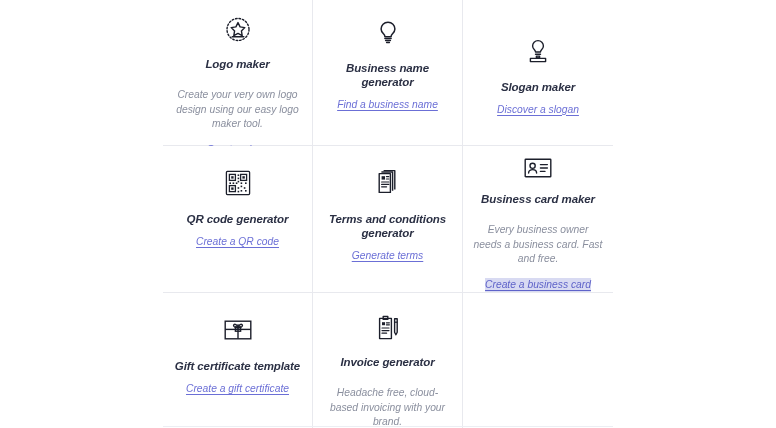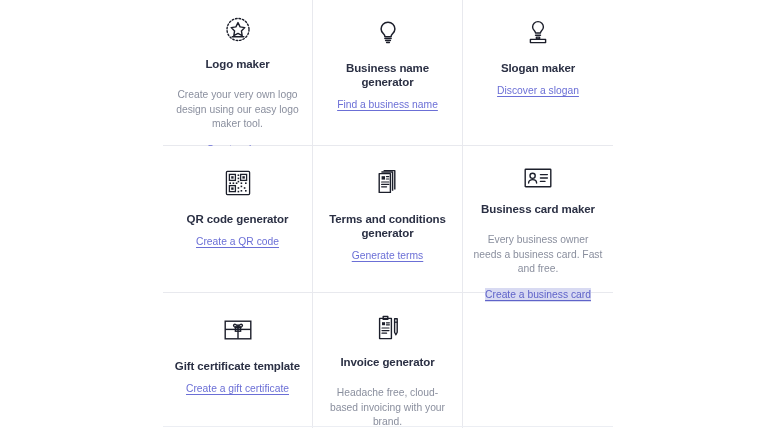--- a/index.html
+++ b/index.html
@@ -13,20 +13,21 @@
     overflow: hidden;
     font-family: "Liberation Sans", sans-serif;
     -webkit-font-smoothing: antialiased;
   }
 
   #page {
     position: relative;
     width: 768px;
     height: 428px;
     background: #ffffff;
+    font-style: italic;
   }
 
   
   .tool-grid {
     position: absolute;
     left: 163px;
     top: -2px;
     width: 450px;
     display: grid;
     grid-template-columns: 150px 150px 150px;
@@ -39,21 +40,21 @@
     box-sizing: border-box;
     padding: 16px 10px 10px 10px;
     border-bottom: 1px solid #e8e9ee;
     border-right: 1px solid #e8e9ee;
     display: flex;
     flex-direction: column;
     align-items: center;
     text-align: center;
     background: #ffffff;
   }
-  .tool-cell:nth-child(3n) { border-right: none; }
+  .tool-cell:nth-child(3n) { border-right: none; justify-content: center; }
   .tool-cell:nth-child(3n+1) { border-left: none; }
 
   
   .tool-cell.row-2 { padding-top: 20px; }
   .tool-cell.row-3 { padding-top: 20px; }
 
   .tool-icon {
     width: 34px;
     height: 34px;
     display: flex;

